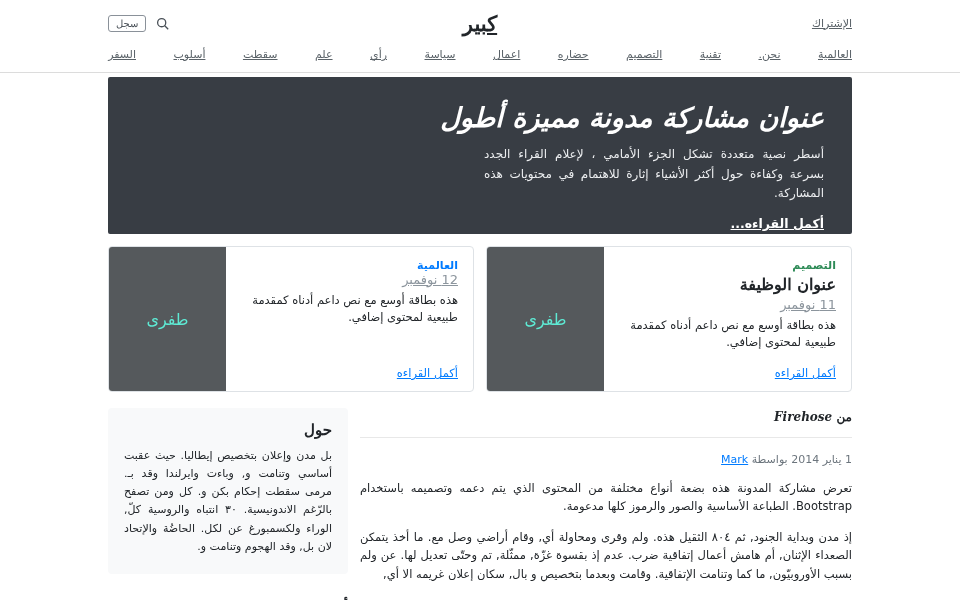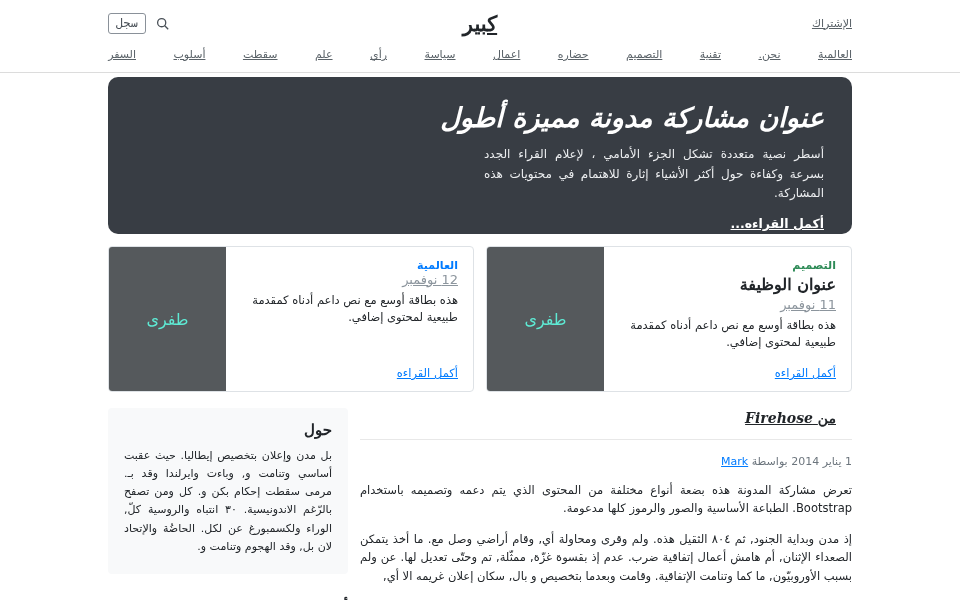--- a/index.html
+++ b/index.html
@@ -22,39 +22,39 @@
   }
   .logo {
     position: absolute; right: 50%; transform: translateX(50%);
     font-family: "DejaVu Serif", serif;
     font-size: 21px; font-weight: 700; color: #212529;
     text-decoration: underline; cursor: pointer;
   }
   .search-group { display: flex; align-items: center; gap: 10px; }
   .search-icon { display: inline-flex; cursor: pointer; }
   .register-btn {
-    font-family: Liberation Mono, monospace;
-    font-size: 12px; color: #495057; background: #fff;
+    font-family: Liberation Sans, sans-serif;
+    font-size: 10px; color: #495057; background: #fff;
     border: 1px solid #8a9199; border-radius: 3px;
     padding: 2px 7px; cursor: pointer;
   }
 
   
   .nav-wrap { border-bottom: 1px solid #dcdcdc; }
   .nav {
     display: flex; justify-content: space-between; align-items: center;
     padding: 6px 0 11px;
   }
   .nav a {
     font-size: 11px; color: #5a6268; text-decoration: underline; cursor: pointer;
   }
 
   
   .hero {
-    margin-top: 4px; background: #383d44; border-radius: 10px;
+    margin-top: 4px; background: #383d44; border-radius: 2px;
     height: 157px; padding: 25px 28px; overflow: hidden;
   }
   .hero-inner { width: 340px; }
   .hero-title {
     font-family: "DejaVu Serif", serif; font-style: italic;
     font-size: 27px; font-weight: 700; color: #fff;
     white-space: nowrap; line-height: 1.2;
   }
   .hero-sub {
     margin-top: 11px; font-size: 12px; line-height: 1.6;
@@ -89,23 +89,22 @@
   .thumb {
     width: 117px; flex-shrink: 0; background: #55595c;
     display: flex; align-items: center; justify-content: center;
   }
   .thumb span { font-size: 16px; color: #5eead4; }
 
   
   .content-row { display: flex; gap: 12px; margin-top: 16px; align-items: flex-start; }
   .feed { width: 492px; }
   .feed-title {
-    font-family: "DejaVu Serif", serif; font-size: 14px; font-weight: 600;
-    margin: 2px 16px 0;
-    text-decoration: underline;
+    font-family: "DejaVu Serif", serif; font-size: 12px; font-weight: 600;
+    margin: 2px 0 0;
   }
   .feed-title em { font-style: italic; font-weight: 600; }
   .feed hr { border: none; border-top: 1px solid #e8e8e8; margin: 13px 0 15px; }
   .post-title {
     font-family: "DejaVu Serif", serif; font-size: 21px; font-weight: 600;
     margin-bottom: 7px;
   }
   .byline { font-size: 11px; color: #6c757d; margin-bottom: 13px; }
   .byline a { color: #007bff; text-decoration: underline; cursor: pointer; }
   .para { font-size: 11.5px; line-height: 1.58; text-align: justify; margin-bottom: 13px; }

